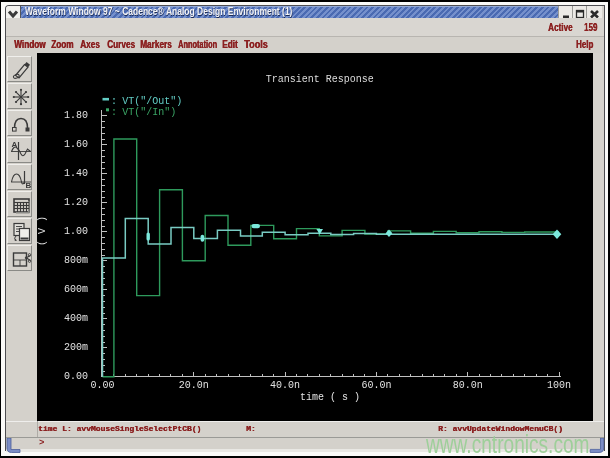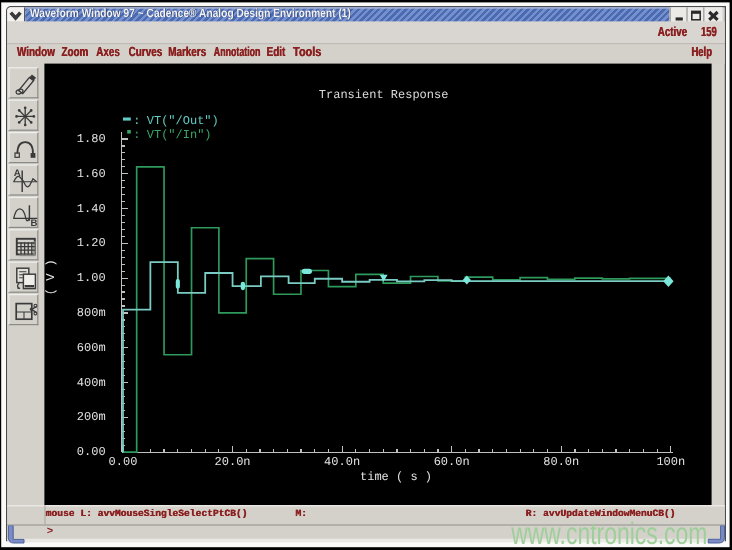--- a/index.html
+++ b/index.html
@@ -290,21 +290,21 @@
       <rect x="200.6" y="234.8" width="3.6" height="7" rx="1.7" fill="#7ce8dc"></rect>
       <rect x="251.5" y="223.9" width="8.5" height="4.4" rx="2.2" fill="#7ce8dc"></rect>
       <path d="M316.4 229 L323 229 L319.7 234.5 Z" fill="#7ce8dc"></path>
       <path d="M389 229.5 L392.4 233.3 L389 237.1 L385.6 233.3 Z" fill="#7ce8dc"></path>
       <path d="M557 229.5 L561.3 234.3 L557 239.1 L552.7 234.3 Z" fill="#7ce8dc"></path>
     </svg>
 </div>
 
 <div class="abs" id="statusrow"></div>
 <div class="abs" style="left:37px;top:421px;width:1px;height:26px;background:#aeaba6;"></div>
-<div class="st" style="left:38px;">mouse L: avvMouseSingleSelectPtCB()</div>
+<div class="st" style="left:38px;">time L: avvMouseSingleSelectPtCB()</div>
 <div class="st" style="left:246px;">M:</div>
 <div class="st" style="left:438px;">R: avvUpdateWindowMenuCB()</div>
 <div class="abs" id="promptrow"></div>
 <div class="abs" id="prompttxt">&gt;</div>
 <div class="abs" id="band2"></div>
 
 <svg class="abs" style="left:5px;top:437.5px;" width="22" height="16">
   <path d="M2 0 H6 V11.5 H15 V14.5 H6.5 Q2 14.5 2 10 Z" fill="#7b8cc4" stroke="#4a5d99" stroke-width="0.8"></path>
 </svg>
 <svg class="abs" style="left:589px;top:437.5px;" width="16" height="16">

